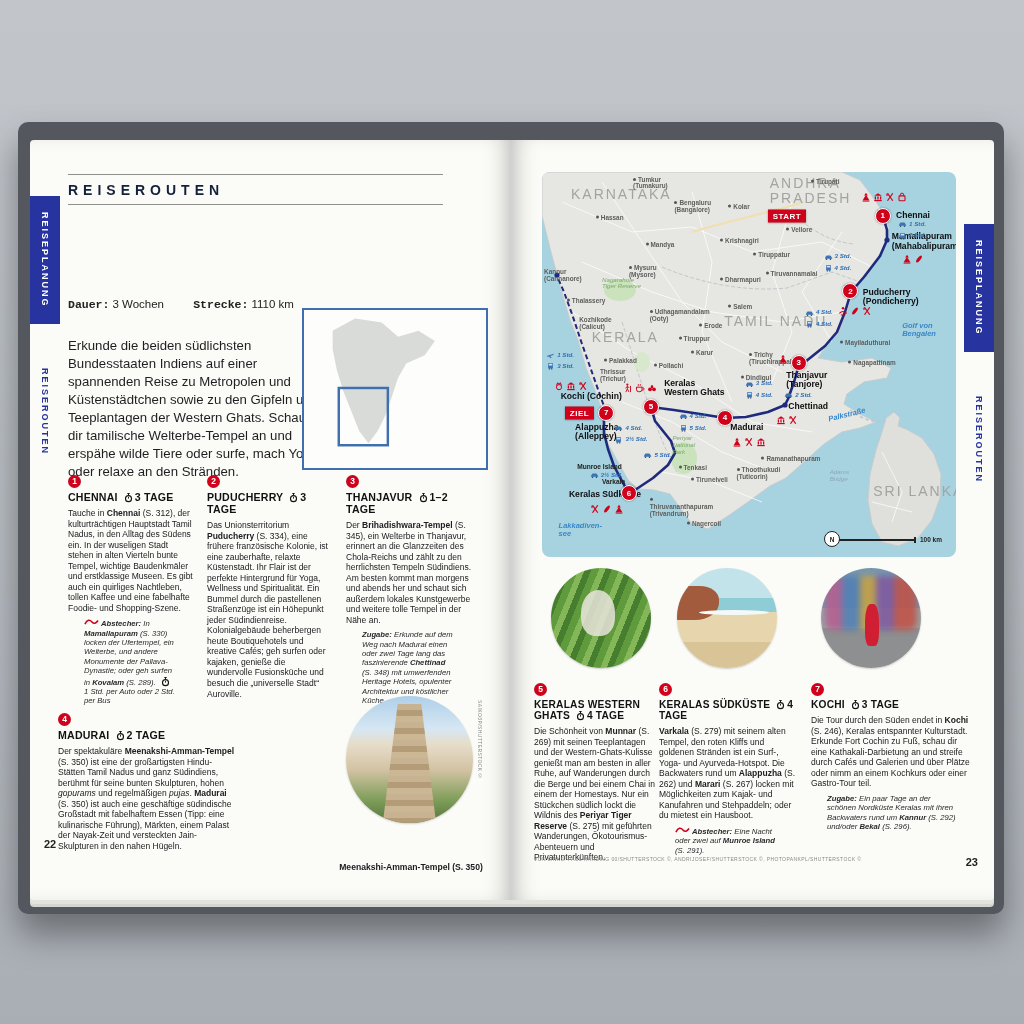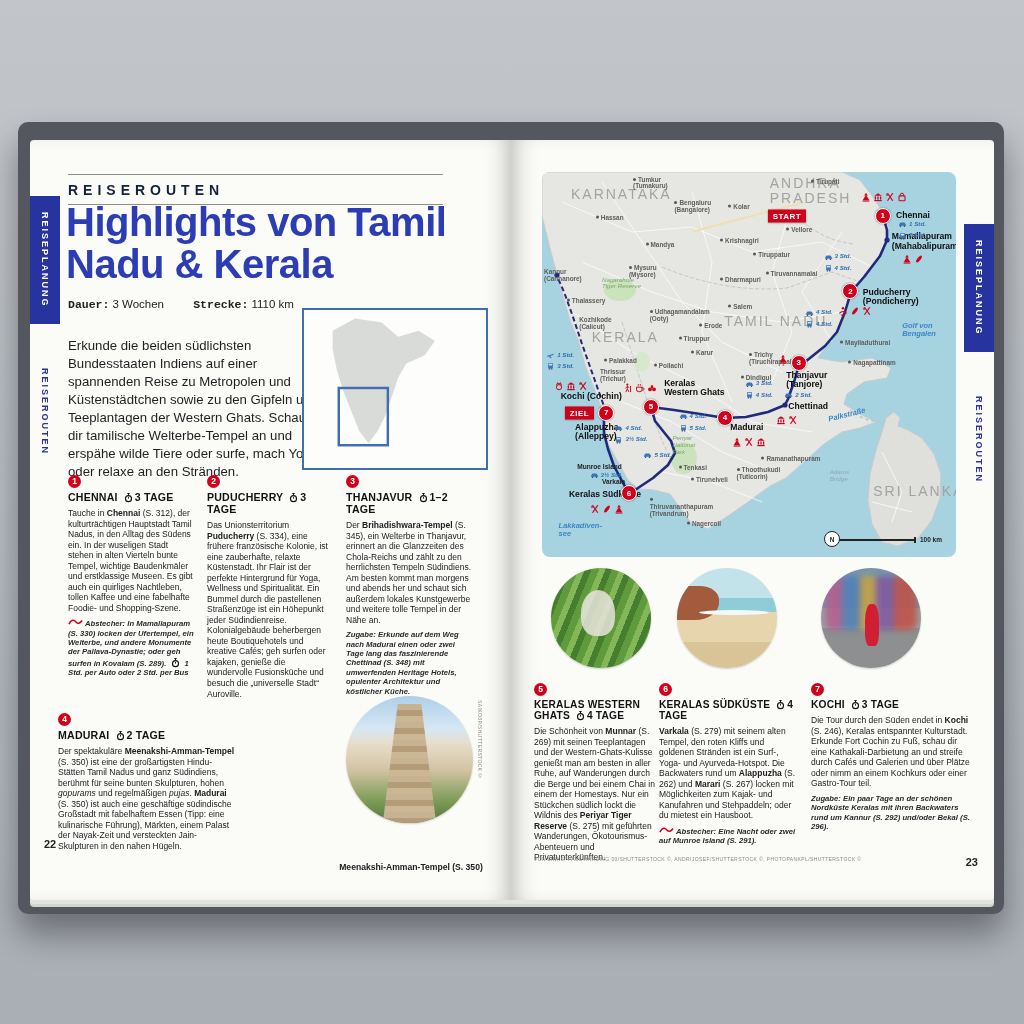--- a/index.html
+++ b/index.html
@@ -26,21 +26,21 @@
   .meta b{margin-right:3px;font-family:Liberation Mono, monospace;}
   .meta .sep{display:inline-block;width:26px;}
   .intro{position:absolute;left:38px;top:184px;width:250px;font-size:13.2px;line-height:1.36;color:#1f1f22;}
   .inset{position:absolute;left:272px;top:168px;width:182px;height:158px;border:2px solid #3f6fae;background:#fdfdfc;}
   .inset svg{width:100%;height:100%;display:block;}
   
   .badge{display:inline-flex;align-items:center;justify-content:center;width:13px;height:13px;border-radius:50%;
     background:#d0021b;color:#fff;font-size:8.5px;font-weight:bold;}
   .sec-title-row{font-size:10.6px;font-weight:800;color:#111;margin-top:3px;letter-spacing:.2px;}
   .sec-body{font-size:8.5px;line-height:1.24;margin:5px 0 0;color:#202023;}
-  .sec-note{font-size:7.7px;line-height:1.22;font-style:italic;margin:5px 0 0;color:#2a2a2d;font-weight:bold;}
+  .sec-note{font-size:7.7px;line-height:1.22;font-style:italic;margin:5px 16px 0;color:#2a2a2d;}
   .sec-note b{font-style:italic;}
   .cols{position:absolute;left:38px;top:330px;width:410px;display:flex;gap:13px;}
   .cols .sec{width:126px;}
   .sec-madurai{position:absolute;left:28px;top:568px;width:178px;}
   .iclk{width:9px;height:11px;display:inline-block;vertical-align:-2px;margin:0 2px 0 3px;}
   .isquig{width:15px;height:8px;display:inline-block;vertical-align:0;margin-right:2px;}
   
   .photo{border-radius:50%;position:relative;overflow:hidden;box-shadow:0 1px 2px rgba(0,0,0,.18);}
   .photo-temple{position:absolute;left:316px;top:556px;width:127px;height:127px;
     background:linear-gradient(180deg,#aecfe9 0%,#d6e7f3 26%,#e6ddc9 38%,#d3c3a4 58%,#7e9d59 82%,#55763e 100%);}
@@ -97,21 +97,20 @@
 <div class="stage">
   <div class="book-back"></div>
 
   <div class="page page-left">
     <div class="vtab solid" style="left:0;top:56px;height:128px;">REISEPLANUNG</div>
     <div class="vtab ghost" style="left:0;top:192px;height:160px;">REISEROUTEN</div>
 
     <div class="kicker-wrap">
       <div class="kicker">REISEROUTEN</div>
     </div>
-    <h1 class="big-title" style="margin:0;">Highlights von Tamil Nadu &amp; Kerala</h1>
     <div class="meta">
       <b>Dauer:</b><span>3 Wochen</span><span class="sep"></span>
       <b>Strecke:</b><span>1110 km</span>
     </div>
     <p class="intro">Erkunde die beiden südlichsten Bundesstaaten Indiens auf einer spannenden Reise zu Metropolen und Küstenstädtchen sowie zu den Gipfeln und Teeplantagen der Western Ghats. Schau dir tamilische Welterbe-Tempel an und erspähe wilde Tiere oder surfe, mach Yoga oder relaxe an den Stränden.</p>
 
     <div class="inset">
       <svg viewBox="0 0 178 154">
         <path d="M28 20 L50 8 L76 12 L92 26 L112 20 L128 30 L118 44 L100 52 L92 66 L86 84 L80 102 L72 118 L63 130 L54 118 L46 98 L38 78 L32 58 L28 38 Z" fill="#d9dbd8"></path>
         <rect x="34" y="76" width="48" height="56" fill="none" stroke="#3f6fae" stroke-width="2.4"></rect>

